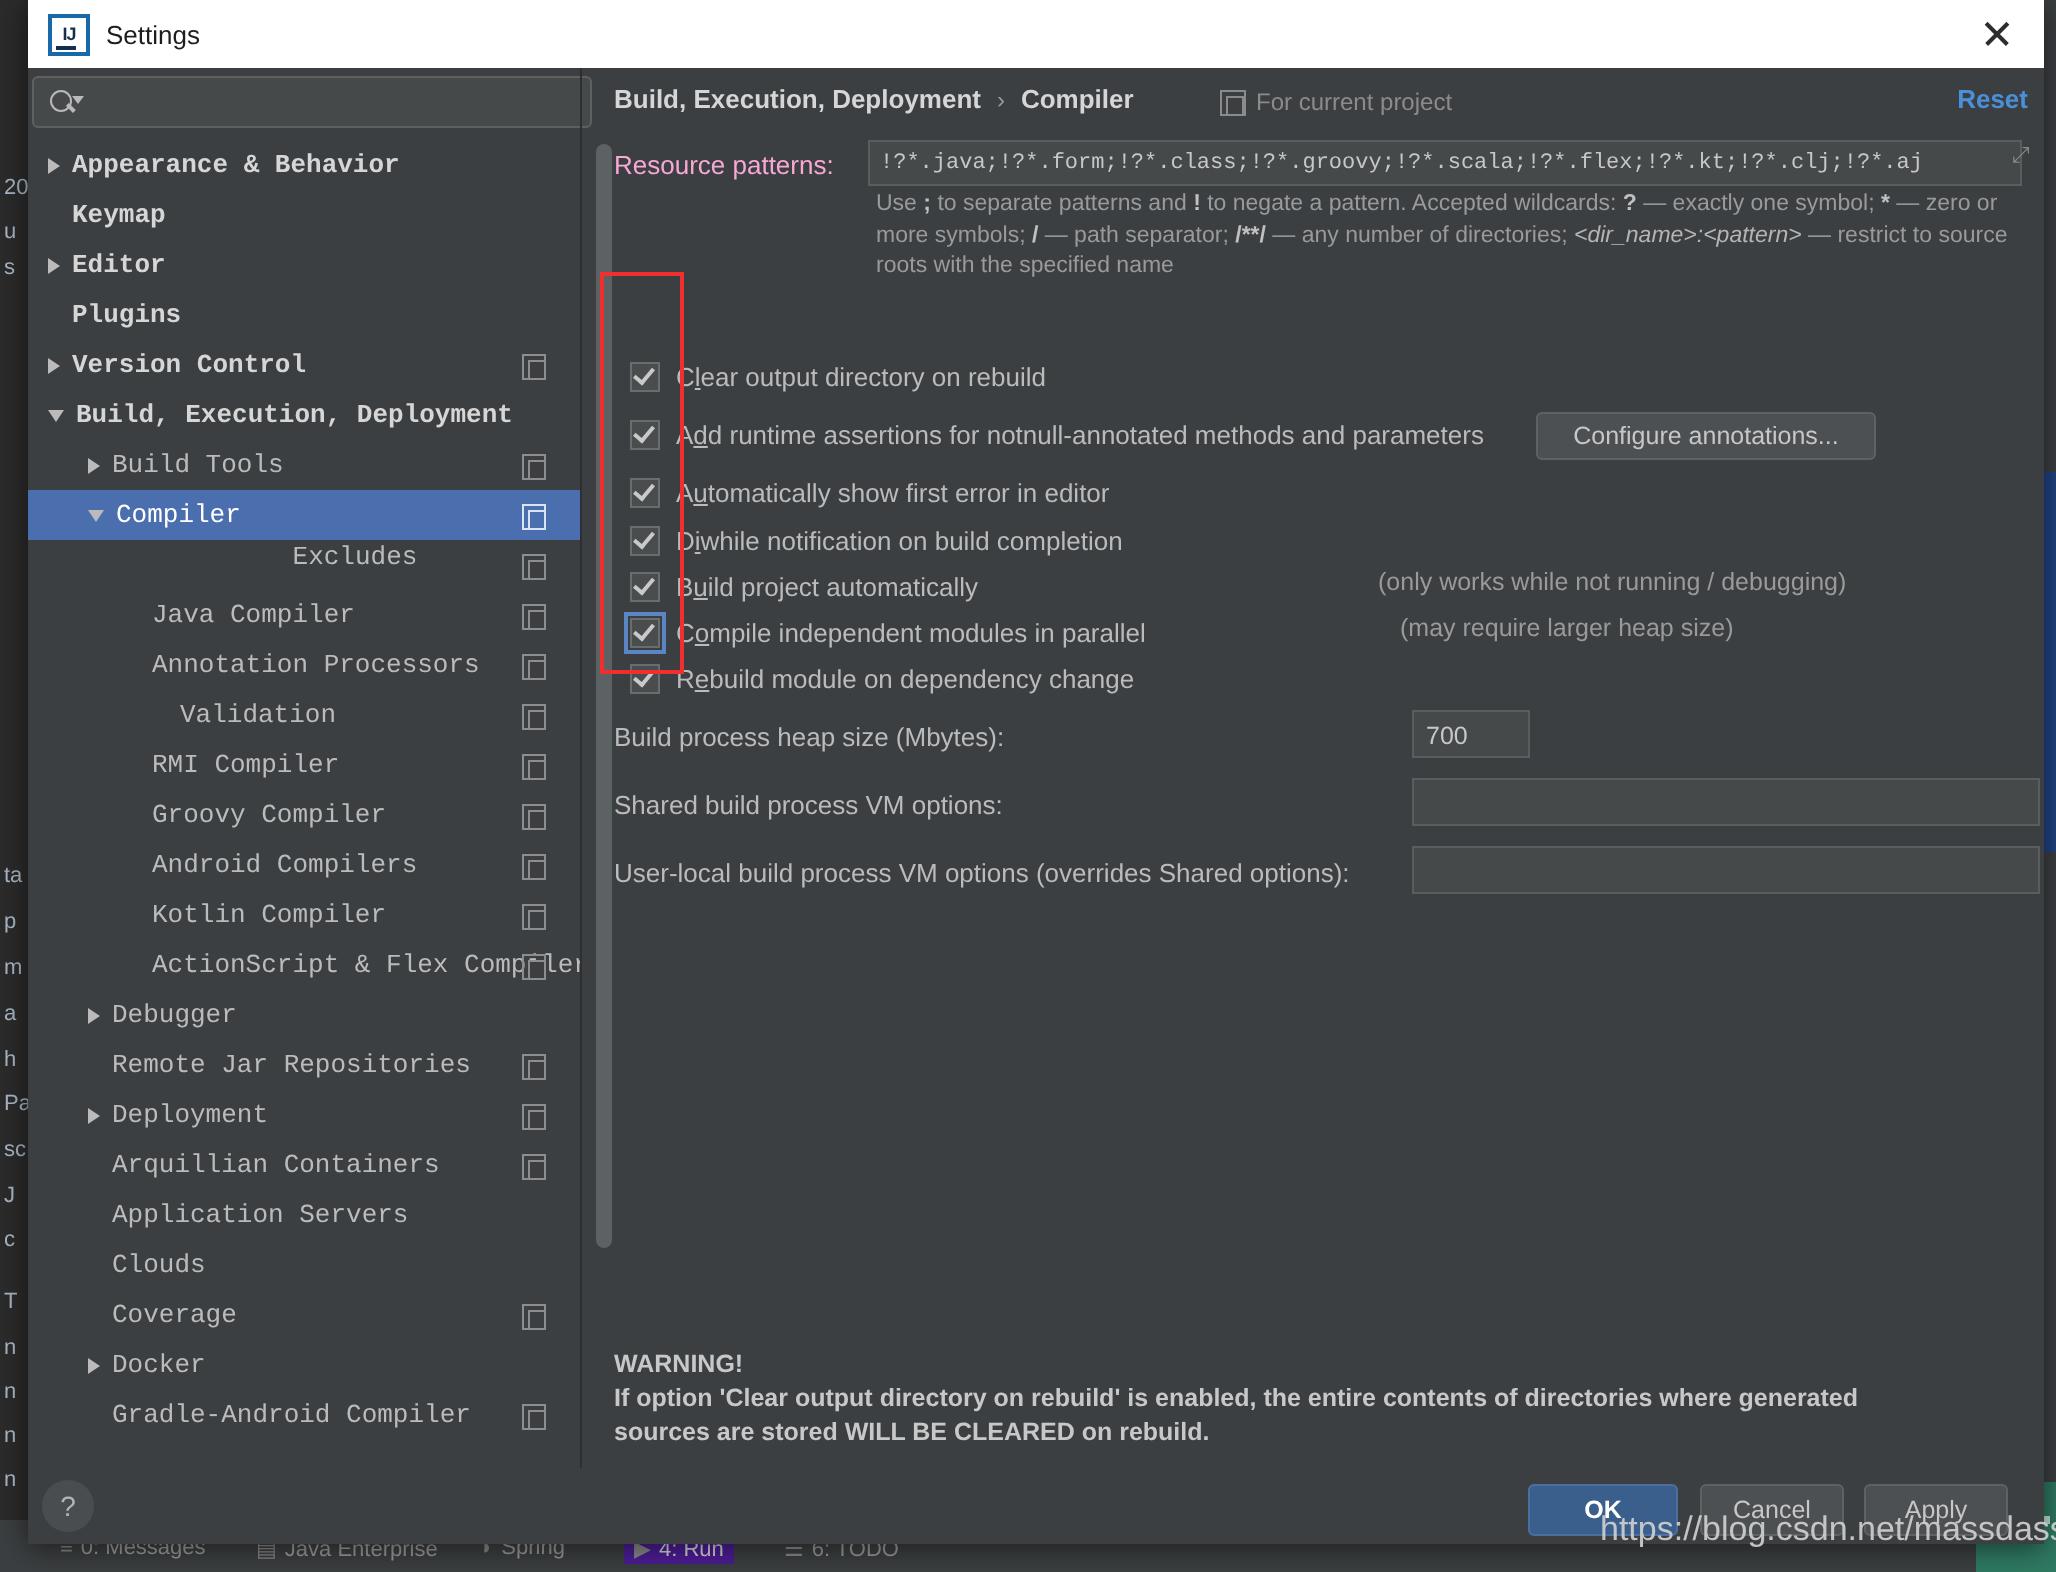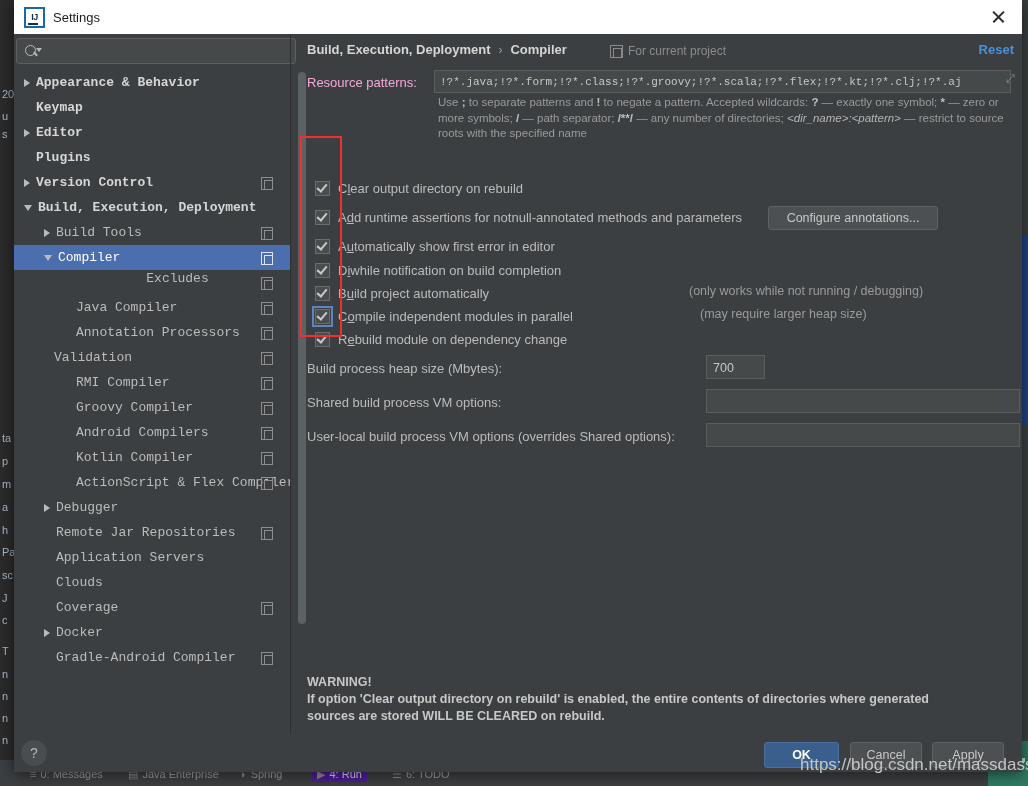--- a/index.html
+++ b/index.html
@@ -237,21 +237,21 @@
             <div class="tree-row" style="padding-left: 50px;">
               <span class="arrow none"></span>
               <span>Java Compiler</span>
               <span class="copy-ico"></span>
             </div>
             <div class="tree-row" style="padding-left: 50px;">
               <span class="arrow none"></span>
               <span>Annotation Processors</span>
               <span class="copy-ico"></span>
             </div>
-            <div class="tree-row" style="padding-left: 28px;">
+            <div class="tree-row" style="padding-left: 64px;">
               <span class="arrow none"></span>
               <span>Validation</span>
               <span class="copy-ico"></span>
             </div>
             <div class="tree-row" style="padding-left: 50px;">
               <span class="arrow none"></span>
               <span>RMI Compiler</span>
               <span class="copy-ico"></span>
             </div>
             <div class="tree-row" style="padding-left: 50px;">
@@ -274,20 +274,30 @@
               <span>ActionScript &amp; Flex Compiler</span>
               <span class="copy-ico"></span>
             </div>
             <div class="tree-row" style="padding-left: 30px;">
               <span class="arrow right"></span>
               <span>Debugger</span>
             </div>
             <div class="tree-row" style="padding-left: 30px;">
               <span class="arrow none"></span>
               <span>Remote Jar Repositories</span>
+              <span class="copy-ico"></span>
+            </div>
+            <div class="tree-row" style="padding-left: 30px;">
+              <span class="arrow right"></span>
+              <span>Deployment</span>
+              <span class="copy-ico"></span>
+            </div>
+            <div class="tree-row" style="padding-left: 30px;">
+              <span class="arrow none"></span>
+              <span>Arquillian Containers</span>
               <span class="copy-ico"></span>
             </div>
             <div class="tree-row" style="padding-left: 30px;">
               <span class="arrow none"></span>
               <span>Application Servers</span>
             </div>
             <div class="tree-row" style="padding-left: 30px;">
               <span class="arrow none"></span>
               <span>Clouds</span>
             </div>

